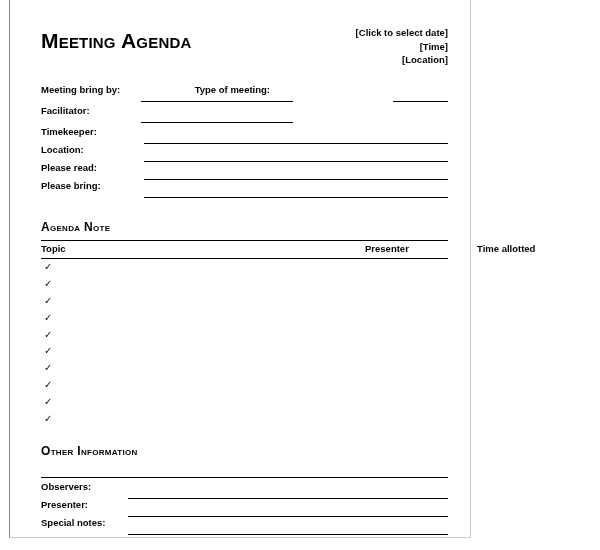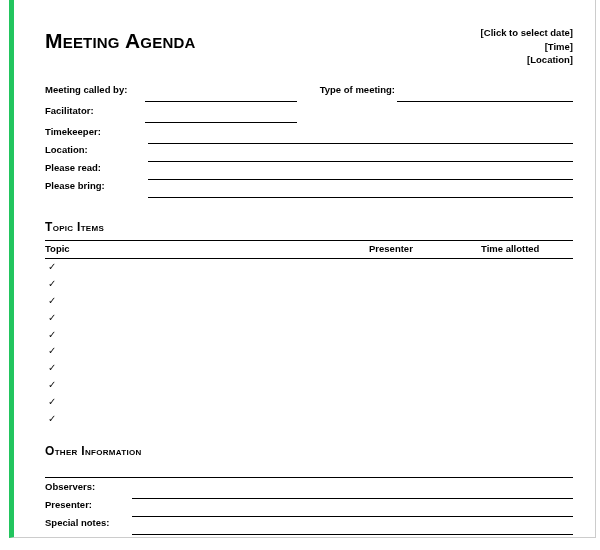--- a/index.html
+++ b/index.html
@@ -13,24 +13,24 @@
     font-family: "Liberation Sans", sans-serif;
     color: #000000;
     overflow: hidden;
   }
 
   
   #page {
     position: absolute;
     left: 9px;
     top: 0px;
-    width: 587px;
+    width: 462px;
     height: 538px;
     background: #ffffff;
-    border-left: 5px solid #22c55e;
+    border-left: 1px solid #22c55e;
     border-right: 1px solid #cccccc;
     border-bottom: 1px solid #cccccc;
     box-sizing: border-box;
   }
 
   
   #header {
     position: absolute;
     left: 0;
     top: 0;
@@ -180,21 +180,21 @@
     <div id="header-meta">
       <div>[Click to select date]</div>
       <div>[Time]</div>
       <div>[Location]</div>
     </div>
   </div>
 
   <div id="block1">
 
     <div class="frow col-l" id="r-called">
-      <span class="flabel">Meeting called by:</span>
+      <span class="flabel">Meeting bring by:</span>
       <span class="fline"></span>
     </div>
 
     <div class="frow col-r" id="r-type">
       <span class="flabel">Type of meeting:</span>
       <span class="fline"></span>
     </div>
 
     <div class="frow col-l" id="r-facil">
       <span class="flabel">Facilitator:</span>
@@ -219,21 +219,21 @@
       <span class="flabel">Please read:</span>
       <span class="fline"></span>
     </div>
 
     <div class="frow" id="r-bring">
       <span class="flabel">Please bring:</span>
       <span class="fline"></span>
     </div>
   </div>
 
-  <div class="section-head" id="agenda-head">Topic Items</div>
+  <div class="section-head" id="agenda-head">Agenda Note</div>
 
   <div class="section-rule" id="agenda-rule-1"></div>
 
   <div id="agenda-colhead">
     <span id="col-topic">Topic</span>
     <span id="col-presenter">Presenter</span>
     <span id="col-time">Time allotted</span>
   </div>
 
   <div class="section-rule" id="agenda-rule-2"></div>

